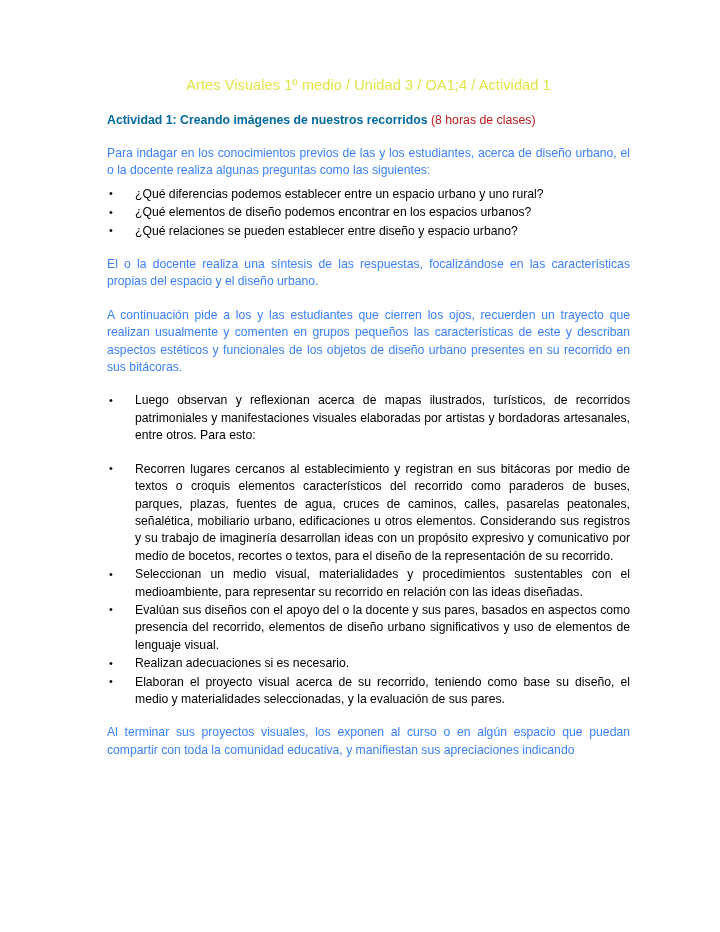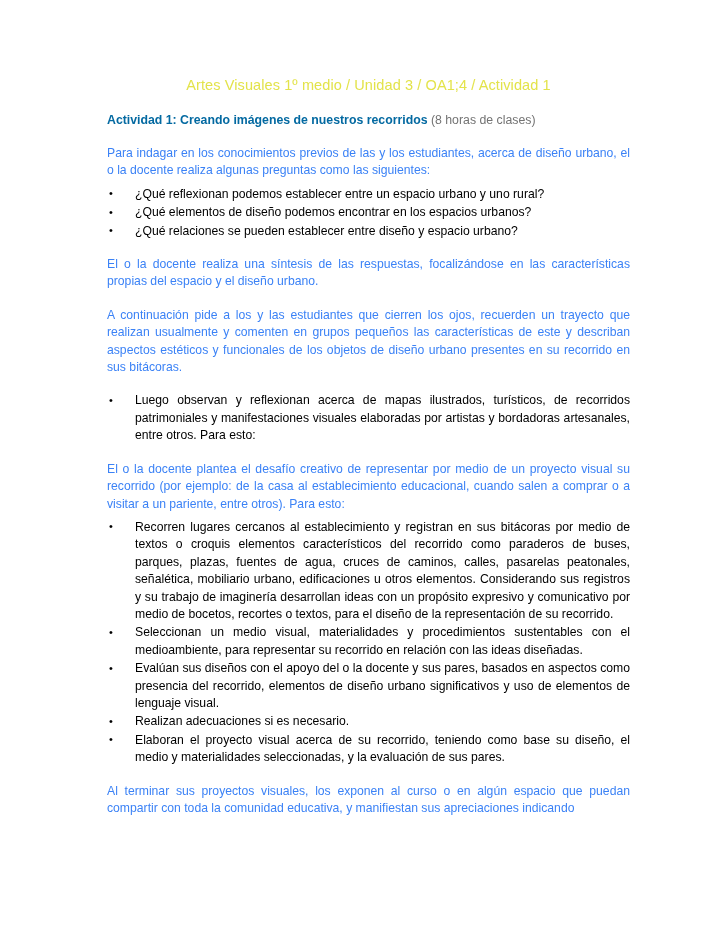--- a/index.html
+++ b/index.html
@@ -46,21 +46,21 @@
     margin: 0 0 17px 0;
     font-size: 12.3px;
     line-height: 16px;
     color: #000000;
   }
   .activity-heading .hl {
     color: #0369a1;
     font-weight: bold;
   }
   .activity-heading .hours {
-    color: #737373;
+    color: #b91c1c;
     font-weight: normal;
     text-align: center;
   }
 
   p.para {
     margin: 0 0 16px 0;
     font-size: 12.2px;
     line-height: 17.4px;
     text-align: justify;
     color: #3b82f6;
@@ -107,34 +107,33 @@
 
     <h1 class="doc-title">Artes Visuales 1º medio / Unidad 3 / OA1;4 / Actividad 1</h1>
 
     <div class="activity-heading">
       <span class="hl">Actividad 1: Creando imágenes de nuestros recorridos</span><span class="hours"> (8 horas de clases)</span>
     </div>
 
     <p class="para tight">Para indagar en los conocimientos previos de las y los estudiantes, acerca de diseño urbano, el o la docente realiza algunas preguntas como las siguientes:</p>
 
     <ul class="bullets tight-top">
-      <li class="nojustify">¿Qué reflexionan podemos establecer entre un espacio urbano y uno rural?</li>
+      <li class="nojustify">¿Qué diferencias podemos establecer entre un espacio urbano y uno rural?</li>
       <li class="nojustify">¿Qué elementos de diseño podemos encontrar en los espacios urbanos?</li>
       <li class="nojustify">¿Qué relaciones se pueden establecer entre diseño y espacio urbano?</li>
     </ul>
 
     <p class="para">El o la docente realiza una síntesis de las respuestas, focalizándose en las características propias del espacio y el diseño urbano.</p>
 
     <p class="para">A continuación pide a los y las estudiantes que cierren los ojos, recuerden un trayecto que realizan usualmente y comenten en grupos pequeños las características de este y describan aspectos estéticos y funcionales de los objetos de diseño urbano presentes en su recorrido en sus bitácoras.</p>
 
     <ul class="bullets">
       <li>Luego observan y reflexionan acerca de mapas ilustrados, turísticos, de recorridos patrimoniales y manifestaciones visuales elaboradas por artistas y bordadoras artesanales, entre otros. Para esto:</li>
     </ul>
 
-    <p class="para tight">El o la docente plantea el desafío creativo de representar por medio de un proyecto visual su recorrido (por ejemplo: de la casa al establecimiento educacional, cuando salen a comprar o a visitar a un pariente, entre otros). Para esto:</p>
 
     <ul class="bullets tight-top">
       <li>Recorren lugares cercanos al establecimiento y registran en sus bitácoras por medio de textos o croquis elementos característicos del recorrido como paraderos de buses, parques, plazas, fuentes de agua, cruces de caminos, calles, pasarelas peatonales, señalética, mobiliario urbano, edificaciones u otros elementos. Considerando sus registros y su trabajo de imaginería desarrollan ideas con un propósito expresivo y comunicativo por medio de bocetos, recortes o textos, para el diseño de la representación de su recorrido.</li>
       <li>Seleccionan un medio visual, materialidades y procedimientos sustentables con el medioambiente, para representar su recorrido en relación con las ideas diseñadas.</li>
       <li>Evalúan sus diseños con el apoyo del o la docente y sus pares, basados en aspectos como presencia del recorrido, elementos de diseño urbano significativos y uso de elementos de lenguaje visual.</li>
       <li class="nojustify">Realizan adecuaciones si es necesario.</li>
       <li>Elaboran el proyecto visual acerca de su recorrido, teniendo como base su diseño, el medio y materialidades seleccionadas, y la evaluación de sus pares.</li>
     </ul>
 
     <p class="para">Al terminar sus proyectos visuales, los exponen al curso o en algún espacio que puedan compartir con toda la comunidad educativa, y manifiestan sus apreciaciones indicando</p>

